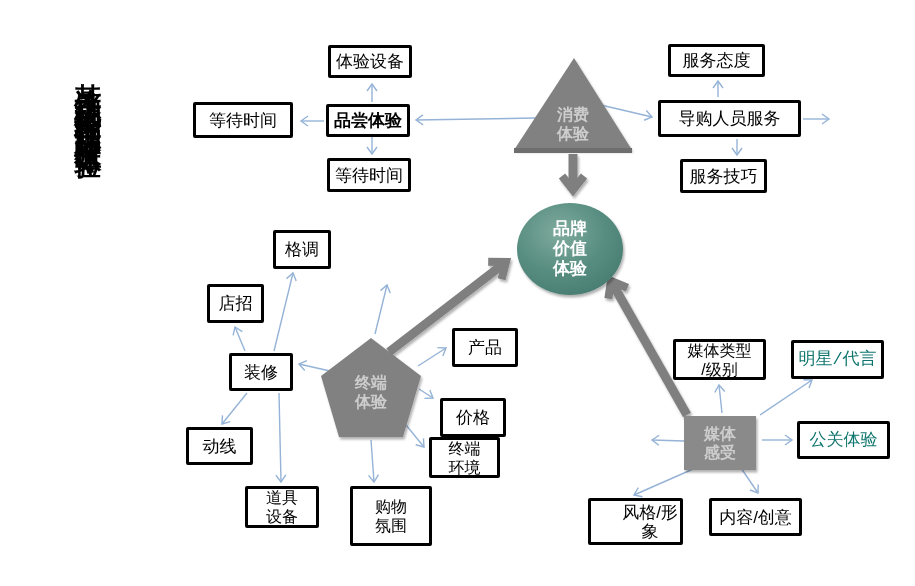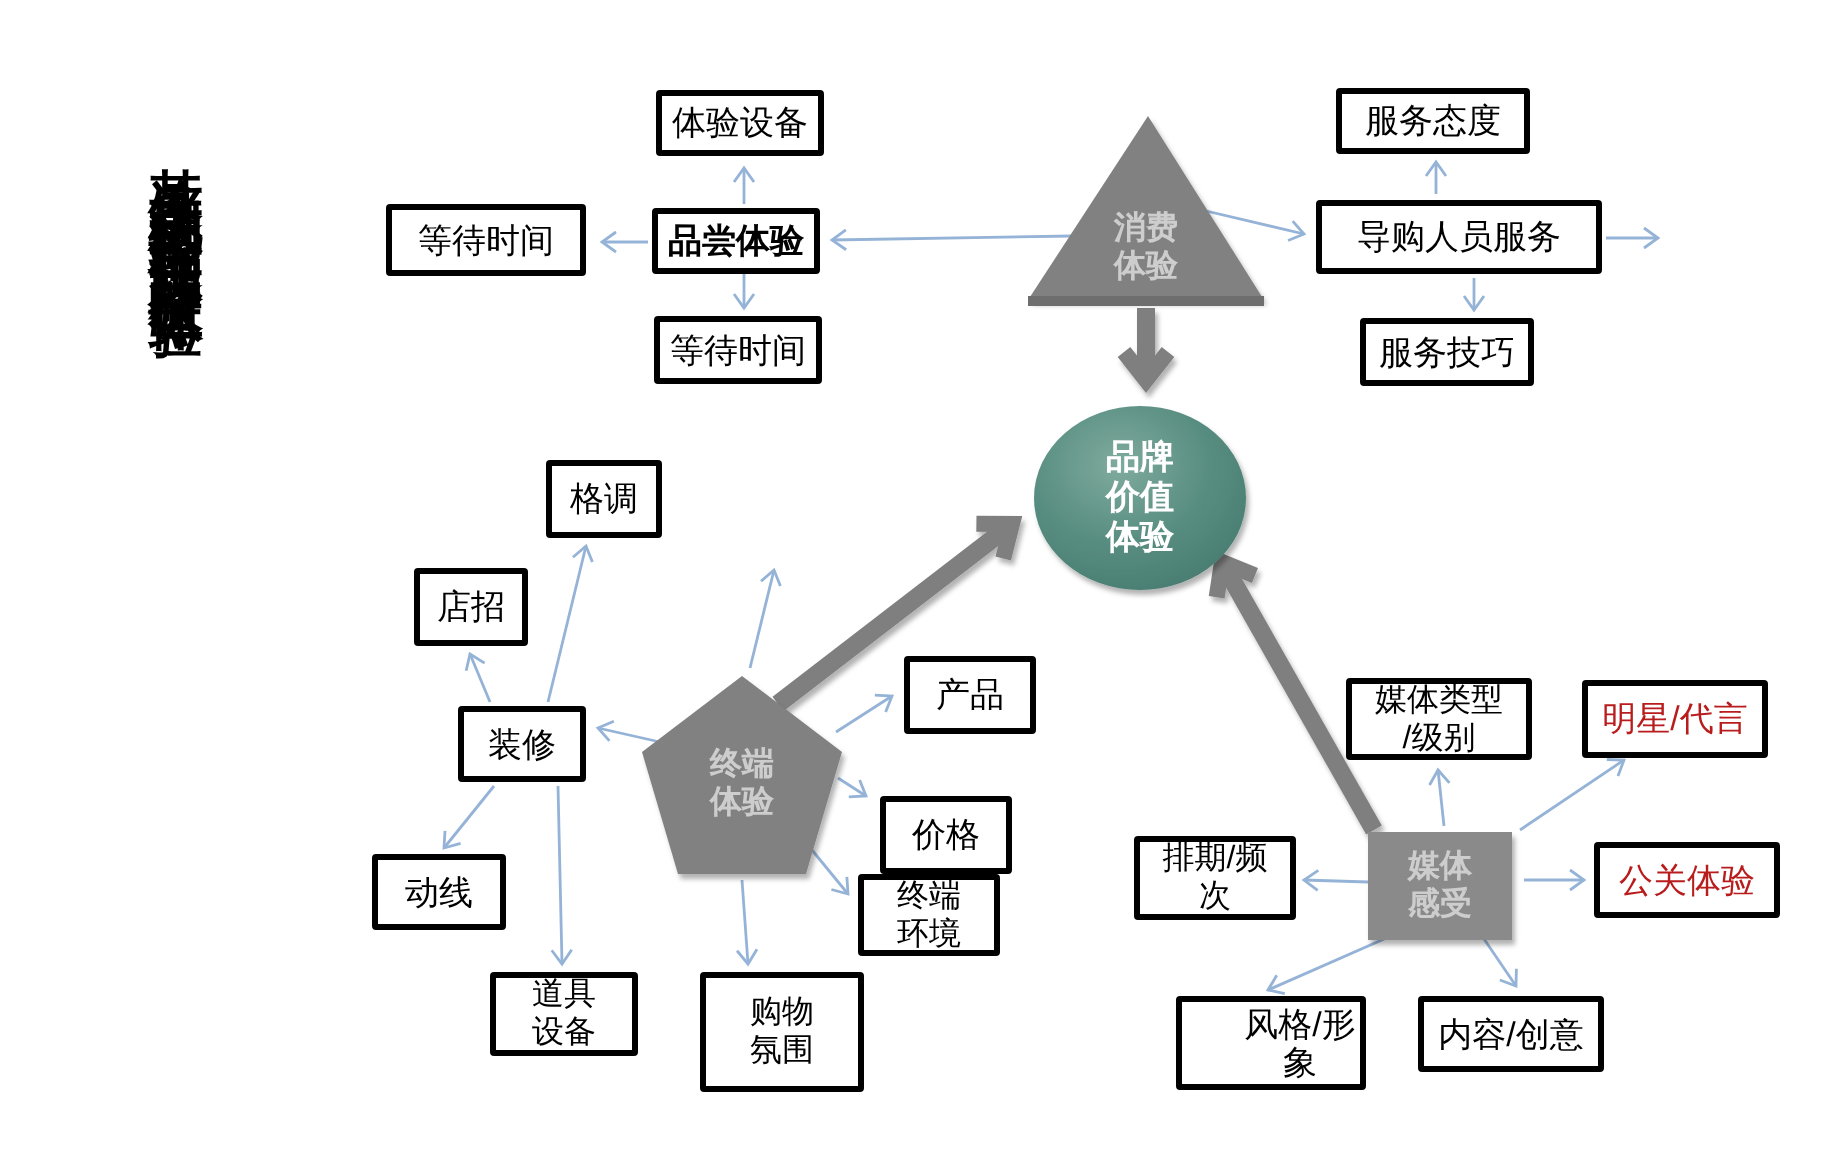--- a/index.html
+++ b/index.html
@@ -12,21 +12,21 @@
     position:absolute;left:70px;top:62px;height:500px;
     writing-mode:vertical-rl;text-orientation:upright;
     font-size:27px;font-weight:700;letter-spacing:5px;color:#000;
     display:flex;align-items:center;
   }
   .node{
     position:absolute;display:flex;align-items:center;justify-content:center;
     text-align:center;background:#fff;border:3px solid #000;border-radius:2px;
     font-size:17px;line-height:19px;white-space:pre-line;color:#000;box-sizing:border-box;
   }
-  .cyan{color:#b91c1c;}
+  .cyan{color:#0f766e;font-family:Liberation Mono, monospace;}
   .shape-label{
     position:absolute;display:flex;align-items:center;justify-content:center;
     text-align:center;white-space:pre-line;color:#cdcdcd;
     font-size:16px;line-height:19px;font-weight:700;pointer-events:none;
   }
   .circle-label{color:#ffffff;font-size:17px;line-height:20px;font-weight:700;}
 </style>
 </head>
 <body>
 
@@ -114,22 +114,20 @@
   <div class="node" style="left:229px;top:353px;width:64px;height:38px;">装修</div>
   <div class="node" style="left:186px;top:427px;width:67px;height:38px;">动线</div>
   <div class="node" style="left:245px;top:486px;width:74px;height:42px;font-size:16px;">道具
 设备</div>
   <div class="node" style="left:350px;top:486px;width:82px;height:60px;font-size:16px;">购物
 氛围</div>
   <div class="node" style="left:452px;top:328px;width:66px;height:39px;">产品</div>
   <div class="node" style="left:440px;top:383px;width:66px;height:39px;margin-top:15px;">价格</div>
   <div class="node" style="left:429px;top:437px;width:71px;height:41px;font-size:16px;">终端
 环境</div>
-  <div class="node" style="left:567px;top:418px;width:81px;height:42px;font-size:16px;">排期/频
-次</div>
   <div class="node" style="left:673px;top:339px;width:93px;height:41px;font-size:16px;">媒体类型
 /级别</div>
   <div class="node cyan" style="left:791px;top:340px;width:93px;height:39px;">明星/代言</div>
   <div class="node cyan" style="left:797px;top:421px;width:93px;height:38px;">公关体验</div>
   <div class="node" style="left:588px;top:498px;width:95px;height:47px;padding-left:29px;">风格/形象</div>
   <div class="node" style="left:709px;top:498px;width:93px;height:38px;">内容/创意</div>
 
 </div>
 
 </body></html>

